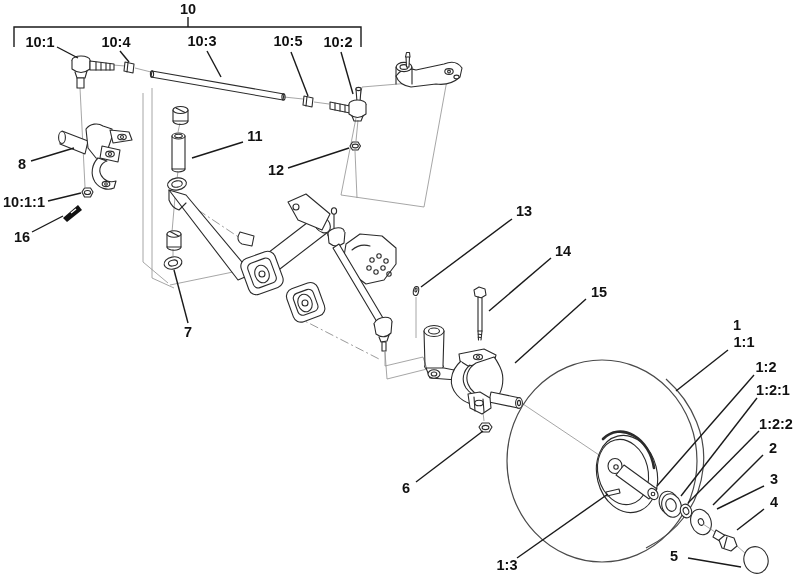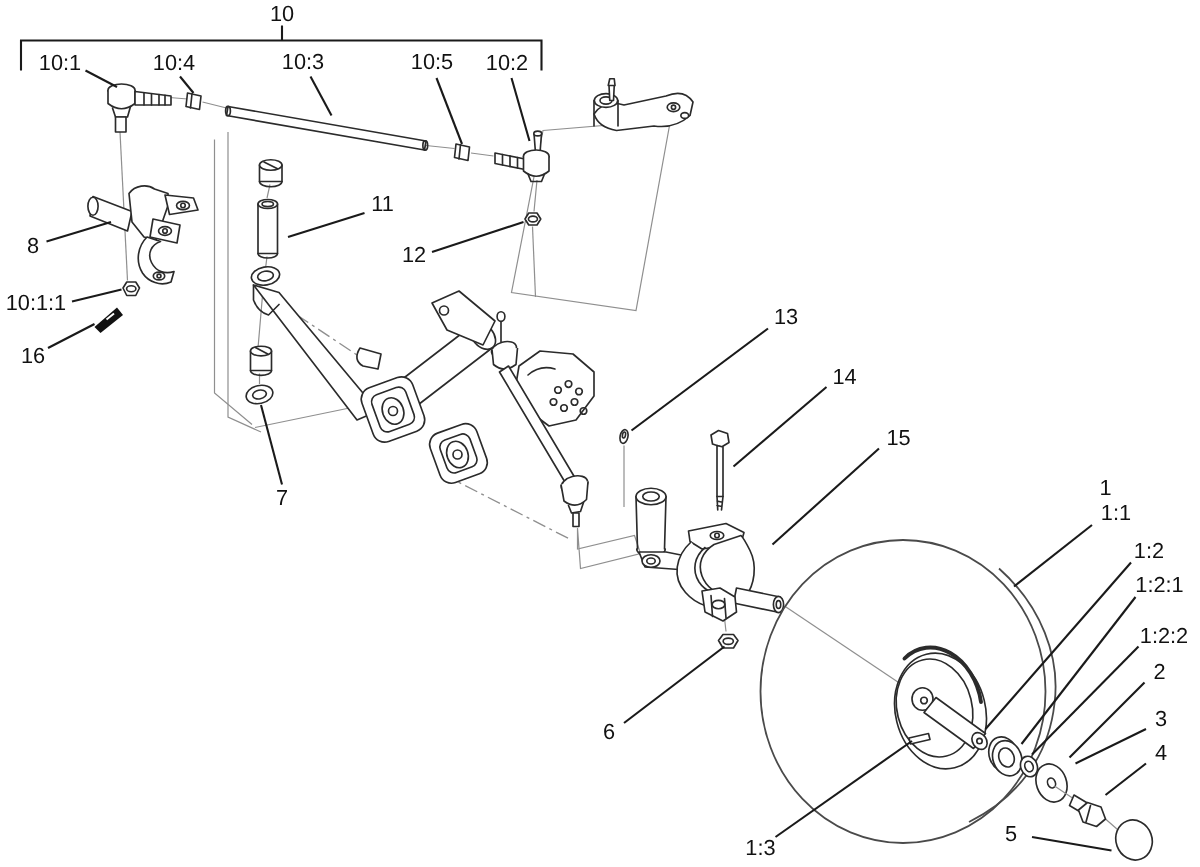--- a/index.html
+++ b/index.html
@@ -1,17 +1,17 @@
 <!DOCTYPE html>
 <html><head>
 <meta charset="utf-8">
 <style>
   html,body{margin:0;padding:0;background:#ffffff;}
   .stage{position:relative;width:800px;height:578px;background:#fff;overflow:hidden;
-         font-family:"Liberation Sans", sans-serif;}
+         font-family:"Liberation Sans", sans-serif;font-weight:bold;}
   svg{display:block}
   .ln{fill:none;stroke:#2b2b2b;stroke-width:1.1;stroke-linejoin:round;stroke-linecap:round;}
   .lnw{fill:#ffffff;stroke:#2b2b2b;stroke-width:1.1;stroke-linejoin:round;}
   .thick{stroke-width:2.6;}
   .tire{fill:none;stroke:#4a4a4a;stroke-width:1.2;}
   .ph{fill:none;stroke:#8f8f8f;stroke-width:0.8;}
   .dd{fill:none;stroke:#8f8f8f;stroke-width:0.9;stroke-dasharray:9 3 2 3;}
   .ldr{fill:none;stroke:#1a1a1a;stroke-width:1.4;}
   .lbl{fill:#111;font-family:"Liberation Sans",sans-serif;}
   .dark{fill:#111;stroke:none;}

